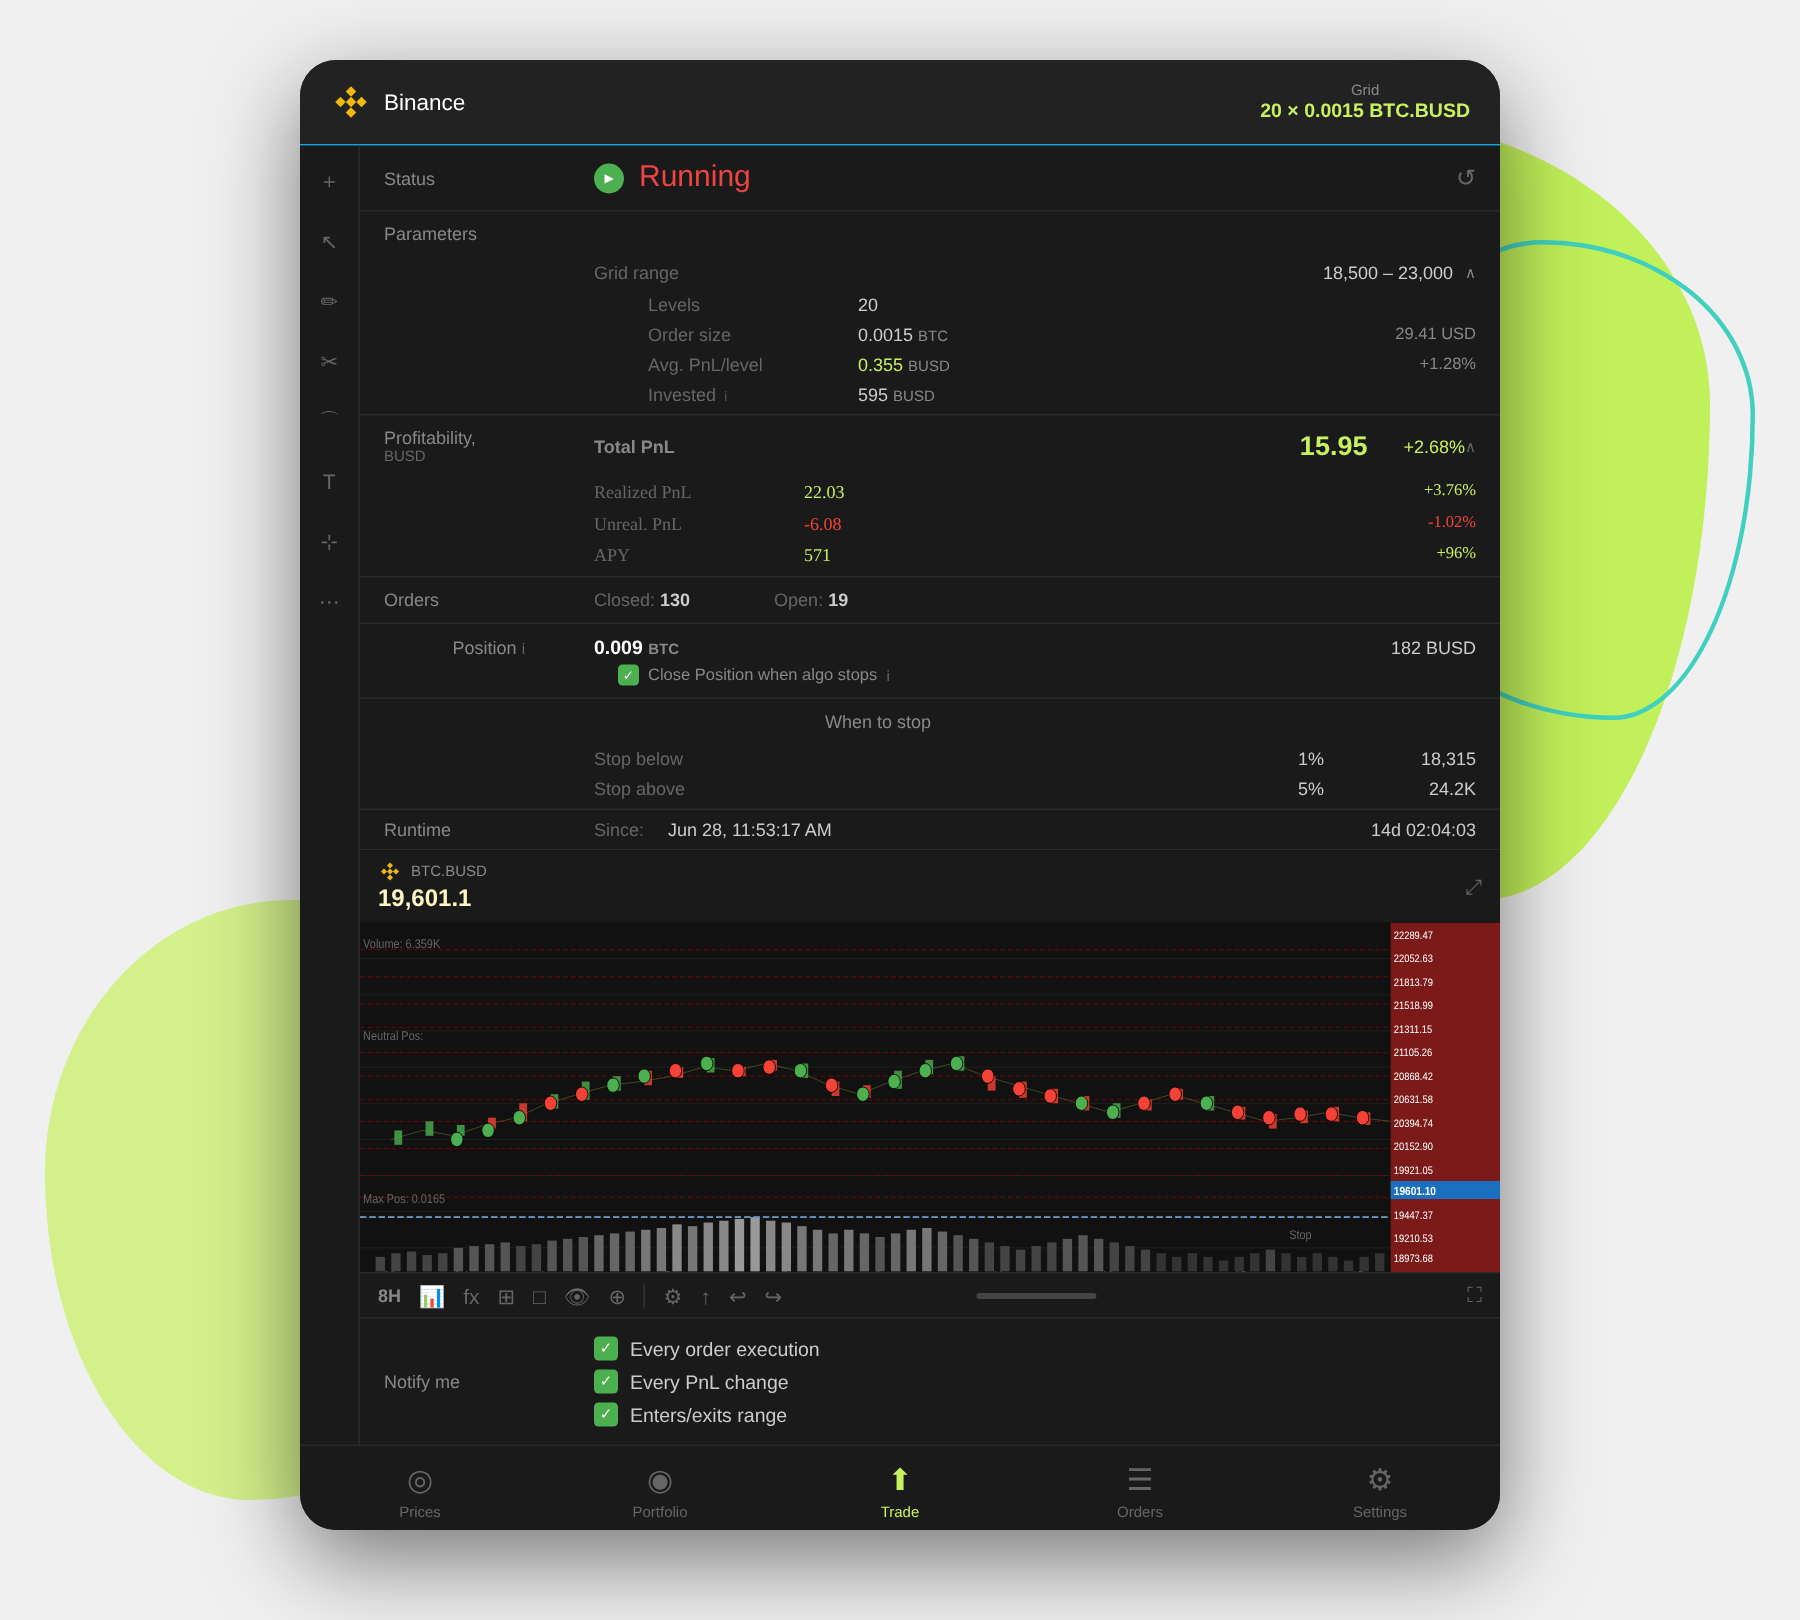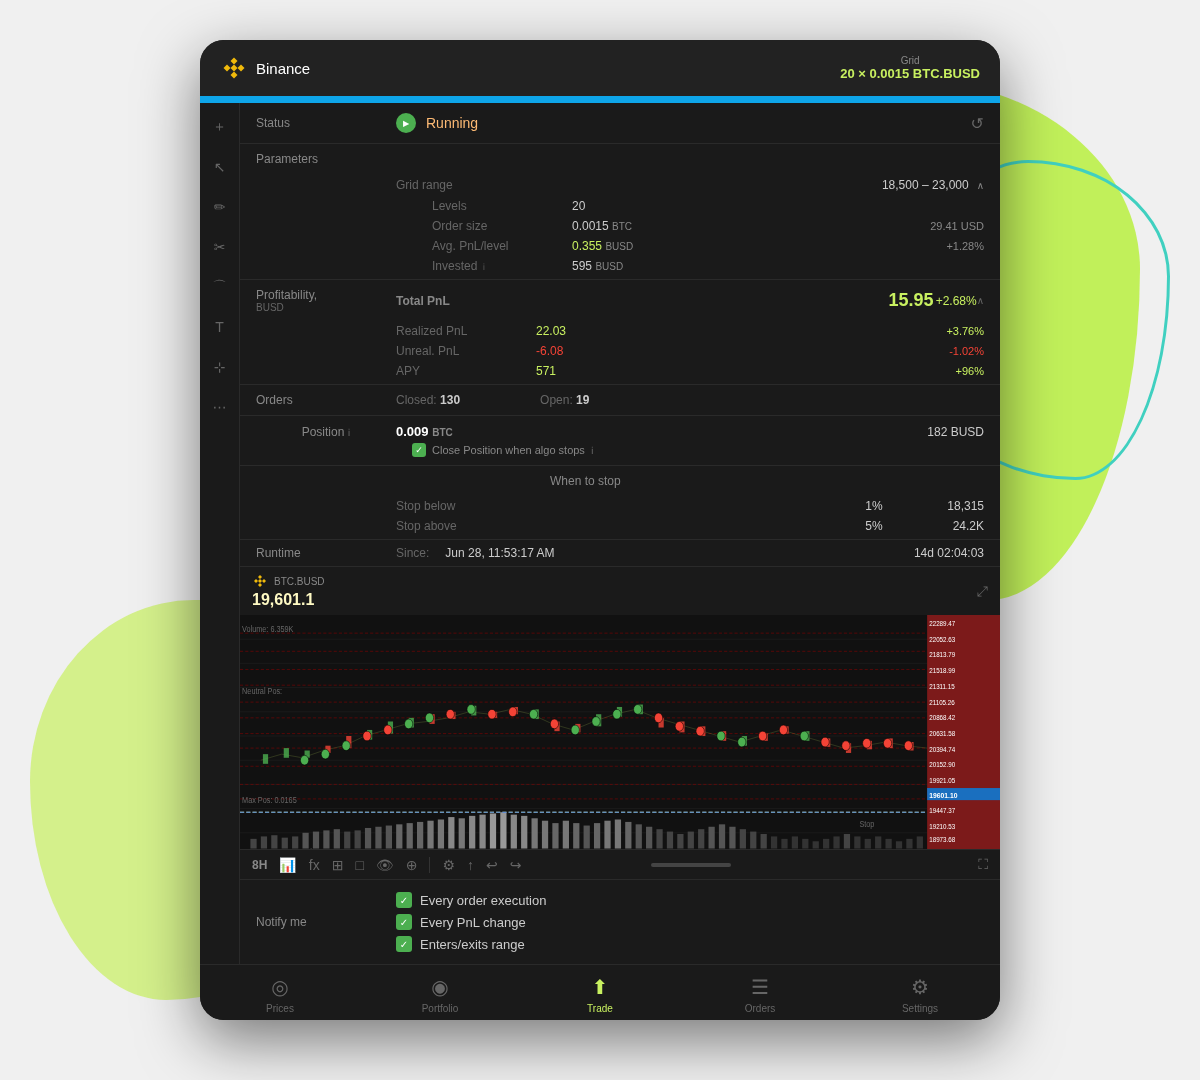--- a/index.html
+++ b/index.html
@@ -63,21 +63,21 @@
       flex-direction: column;
     }
 
     
     .header {
       background: #222;
       padding: 14px 20px;
       display: flex;
       align-items: center;
       gap: 16px;
-      border-bottom: 7px solid #0ea5e9;
+      border-bottom: 1px solid #0ea5e9;
       flex-shrink: 0;
     }
     .header-logo {
       display: flex;
       align-items: center;
       gap: 8px;
     }
     .binance-icon {
       width: 28px;
       height: 28px;
@@ -169,22 +169,22 @@
       height: 20px;
       background: #4caf50;
       border-radius: 50%;
       display: flex;
       align-items: center;
       justify-content: center;
       font-size: 8px;
       color: white;
     }
     .status-text {
-      color: #fdba74;
-      font-size: 14px;
+      color: #ef4444;
+      font-size: 20px;
       font-weight: 500;
     }
     .refresh-icon {
       margin-left: auto;
       color: #666;
       font-size: 16px;
       cursor: pointer;
     }
 
     
@@ -267,31 +267,32 @@
       color: #fff;
     }
     .pnl-value-main {
       color: #c8f060;
       font-size: 18px;
       font-weight: 700;
     }
     .pnl-pct {
       color: #c8f060;
       font-size: 12px;
-      margin-left: 2px;
+      margin-left: 24px;
     }
     .pnl-chevron {
       color: #666;
       font-size: 10px;
     }
     .pnl-sub-row {
       display: flex;
-      align-items: center;
+      align-items: flex-start;
       padding: 3px 16px 3px 156px;
       font-size: 12px;
+      font-family: Liberation Serif, serif;
     }
     .pnl-sub-name {
       color: #666;
       width: 140px;
     }
     .pnl-sub-value {
       flex: 1;
       color: #c8f060;
     }
     .pnl-sub-value.red { color: #f44336; }
@@ -310,21 +311,21 @@
       font-size: 12px;
     }
     .orders-label {
       width: 140px;
       color: #888;
     }
     .orders-content {
       flex: 1;
       color: #ccc;
       display: flex;
-      gap: 80px;
+      gap: 56px;
     }
     .orders-closed span { color: #666; }
     .orders-open span { color: #666; }
 
     
     .position-section {
       border-bottom: 1px solid #2a2a2a;
       padding: 8px 16px;
       font-size: 12px;
     }

